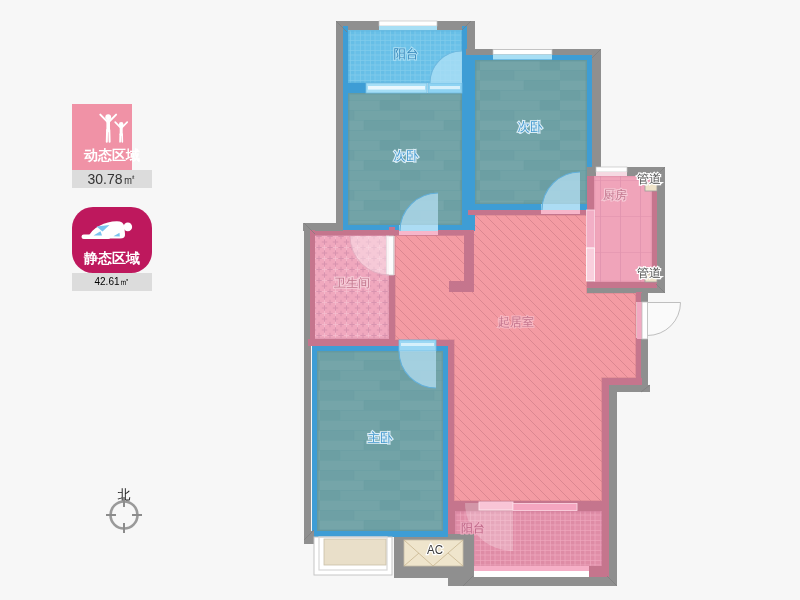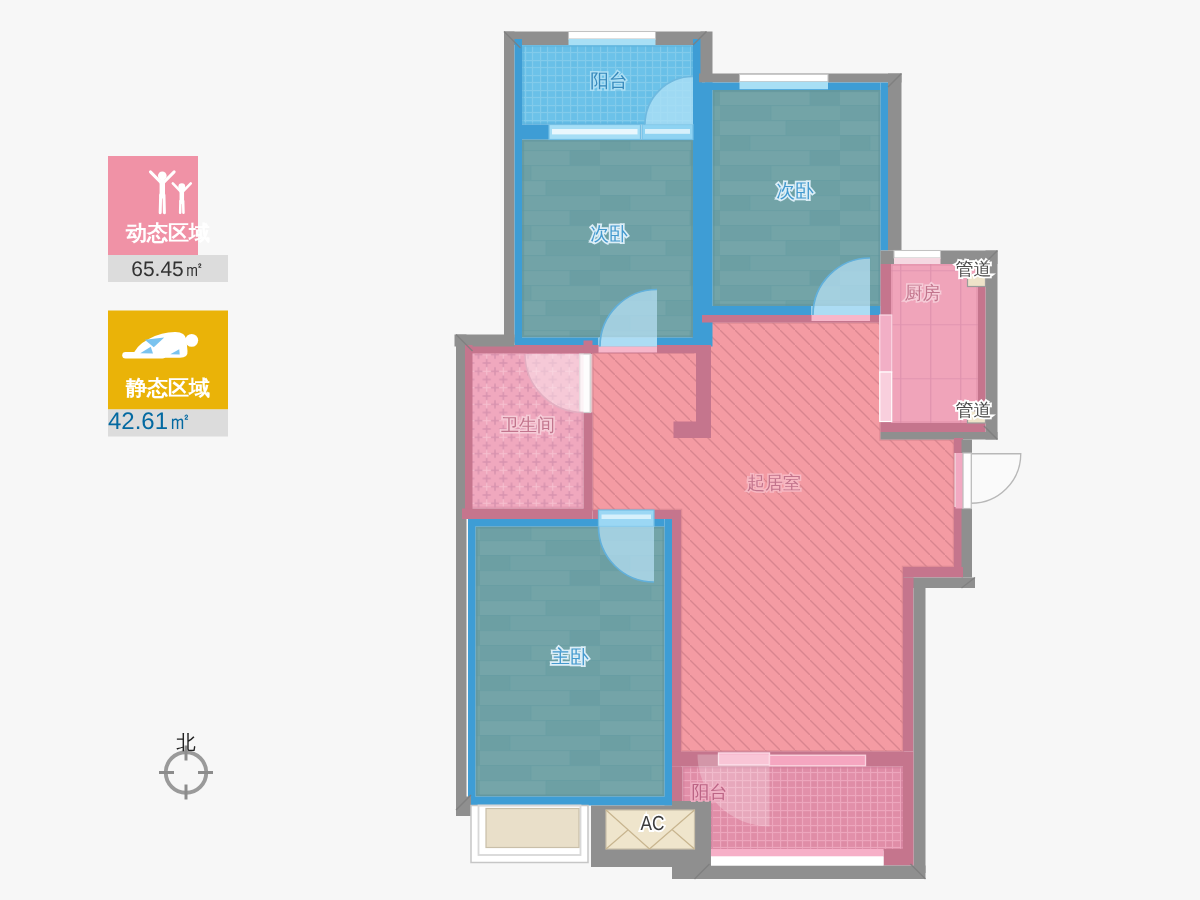--- a/index.html
+++ b/index.html
@@ -20,39 +20,39 @@
       <path d="M36.2,17 L36.2,26.5" stroke-width="3.6"></path>
       <path d="M35.1,26 L34.8,37.8 M37.3,26 L37.6,37.8" stroke-width="2"></path>
       <path d="M43.2,18.2 L49.2,24.4 L55.2,18.2" stroke-width="1.7"></path>
       <path d="M49.2,23 L49.2,30.5" stroke-width="3"></path>
       <path d="M48.3,30 L48.1,37.8 M50.1,30 L50.3,37.8" stroke-width="1.7"></path>
     </g>
     <text x="40" y="56" font-size="14" font-weight="bold" fill="#FFFFFF" text-anchor="middle">动态区域</text>
   </svg>
 </div>
 
-<div class="abs" style="left:72px;top:170px;width:80px;height:18px;background:#DCDCDC;color:#333;font-size:14px;line-height:18px;text-align:center;">65.45㎡</div>
-
-<div class="abs" style="left:72px;top:207px;width:80px;height:66px;background:#eab308;">
+<div class="abs" style="left:72px;top:170px;width:80px;height:18px;background:#DCDCDC;color:#333;font-size:14px;line-height:18px;text-align:center;">30.78㎡</div>
+
+<div class="abs" style="left:72px;top:207px;width:80px;height:66px;background:#be185d;border-radius:21px;">
   <svg width="80" height="66" viewBox="0 0 80 66">
     <g fill="#FFFFFF">
       <circle cx="55.8" cy="19.9" r="4.3"></circle>
       <path d="M16,31.5 Q18,23.5 27.5,18.8 Q36,14.2 45,14.3 Q51.5,14.4 52.3,19.5 L53,27 Q53.5,31.5 48,31.5 Z"></path>
       <rect x="9.5" y="27.6" width="29" height="4.4" rx="2.2"></rect>
     </g>
     <g fill="#7AC3EF">
       <path d="M24.5,19.5 L37.5,18 L30.5,24.5 Z"></path>
       <path d="M21.5,28.5 L28.5,24.2 L30,28.6 Z"></path>
       <path d="M41.5,29.2 L47.5,25.8 L47.8,29.4 Z"></path>
     </g>
     <text x="40" y="56" font-size="14" font-weight="bold" fill="#FFFFFF" text-anchor="middle">静态区域</text>
   </svg>
 </div>
 
-<div class="abs" style="left:72px;top:273px;width:80px;height:18px;background:#DCDCDC;color:#0369a1;font-size:16px;line-height:18px;text-align:left;">42.61㎡</div>
+<div class="abs" style="left:72px;top:273px;width:80px;height:18px;background:#DCDCDC;color:#000000;font-size:10px;line-height:18px;text-align:center;">42.61㎡</div>
 
 <div class="abs" style="left:90px;top:480px;">
   <svg width="70" height="70" viewBox="0 0 70 70">
     <circle cx="34" cy="35" r="13.5" fill="none" stroke="#9A9A9A" stroke-width="2.6"></circle>
     <g stroke="#8C8C8C" stroke-width="2">
       <line x1="34" y1="17" x2="34" y2="27"></line>
       <line x1="34" y1="43" x2="34" y2="53"></line>
       <line x1="16" y1="35" x2="26" y2="35"></line>
       <line x1="42" y1="35" x2="52" y2="35"></line>
     </g>

